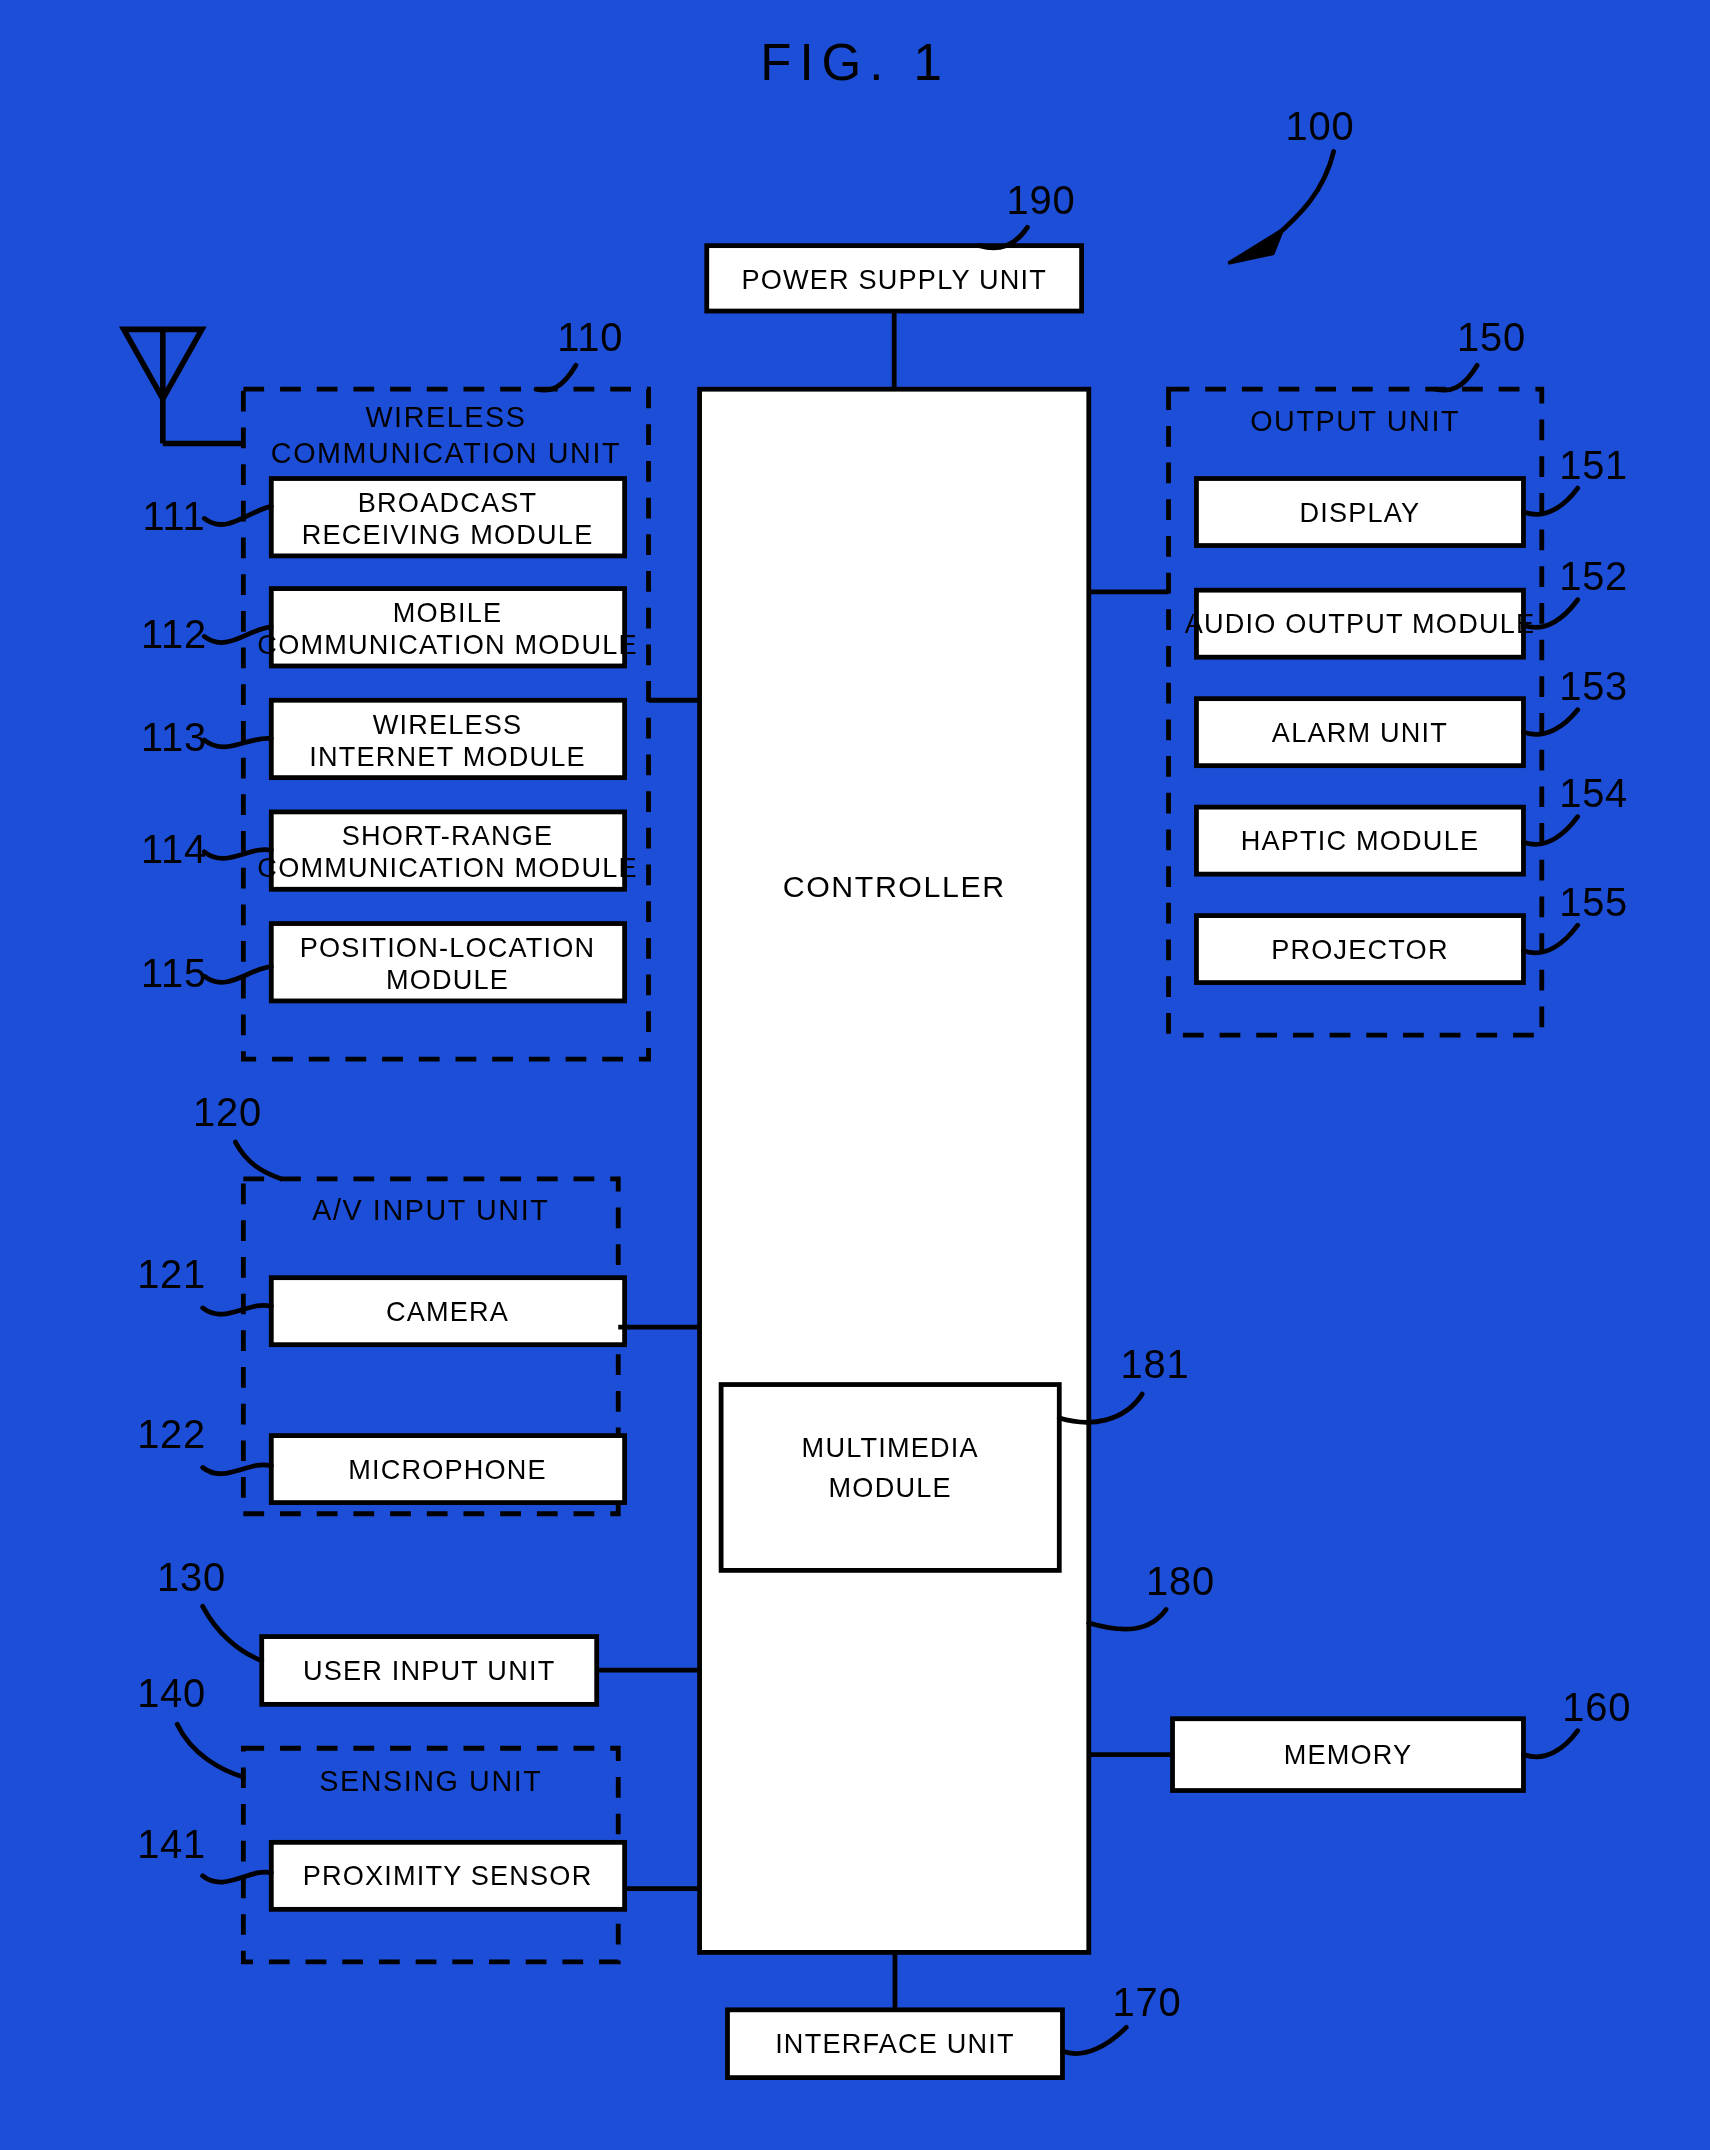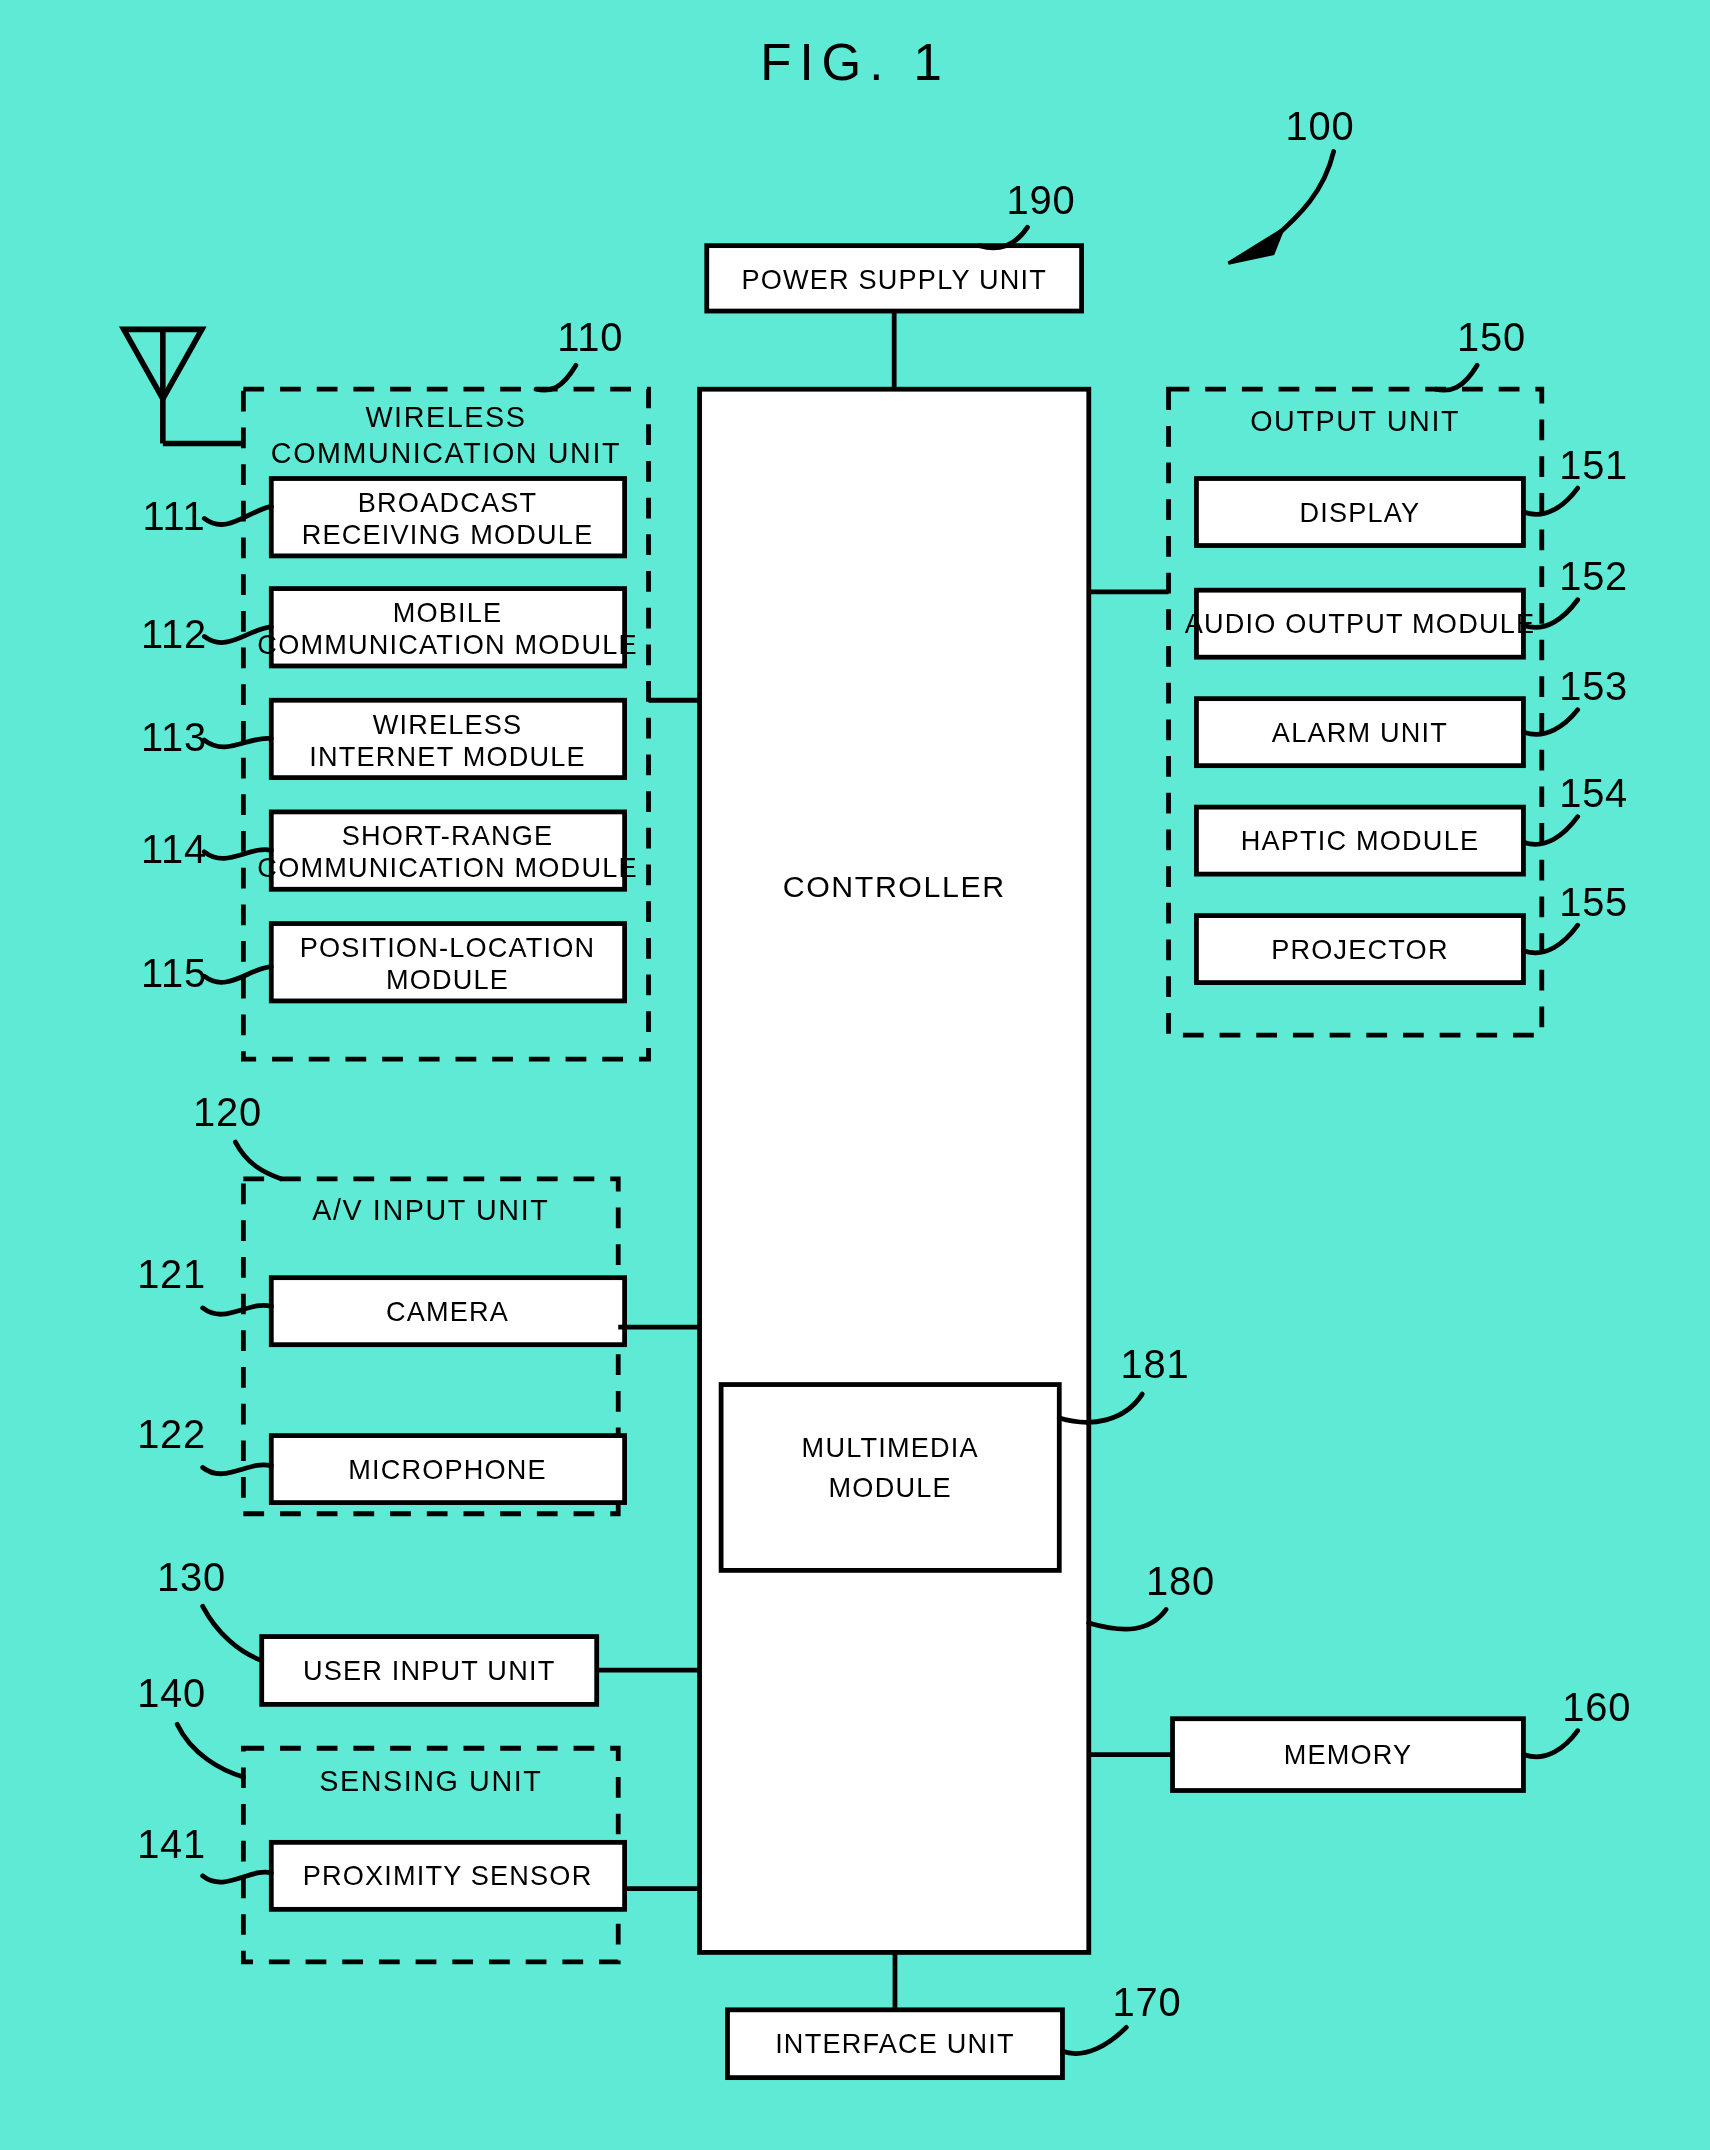--- a/index.html
+++ b/index.html
@@ -4,21 +4,21 @@
 <style>
   html, body {
     margin: 0;
     padding: 0;
     background: #ffffff;
   }
   #page {
     position: relative;
     width: 1711px;
     height: 2151px;
-    background: #5eead4;
+    background: #1d4ed8;
     font-family: "Liberation Sans", sans-serif;
     overflow: hidden;
   }
   svg.diagram {
     position: absolute;
     top: 0;
     left: 0;
     width: 1711px;
     height: 2151px;
   }

